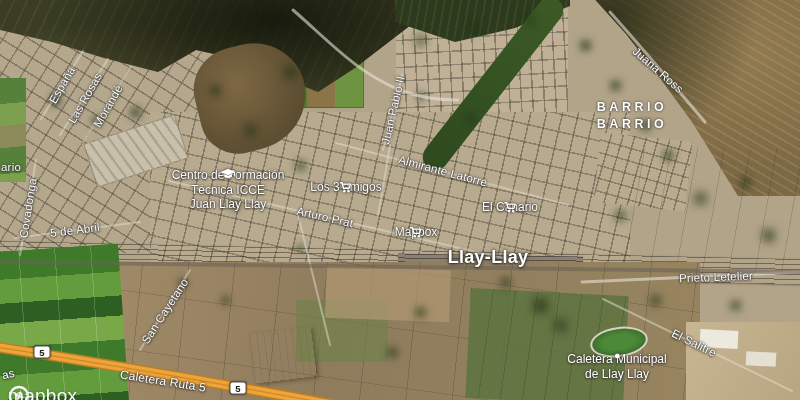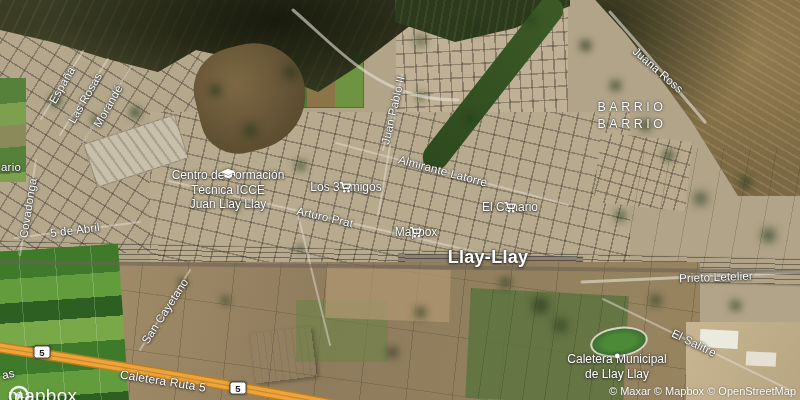--- a/index.html
+++ b/index.html
@@ -123,21 +123,21 @@
     text-shadow:0 0 1px rgba(50,48,45,.95),0 0 3px rgba(50,48,45,.9),0 1px 2px rgba(50,48,45,.75);}
   .slbl.edge{transform:translate(0,-50%) rotate(var(--r,0deg));}
   .poi{display:flex;flex-direction:column;align-items:center;gap:1px;z-index:6;
     transform:translate(-50%,-50%);color:#fff;font-size:12px;font-weight:500;
     line-height:13.5px;text-align:center;white-space:nowrap;
     text-shadow:0 0 1px rgba(50,48,45,.95),0 0 3px rgba(50,48,45,.9),0 1px 2px rgba(50,48,45,.8);}
   .poi svg{position:static;filter:drop-shadow(0 0 1.5px rgba(40,40,40,.9));}
   .city-lbl{left:488px;top:257px;z-index:6;color:#fff;font-size:18px;font-weight:700;
     letter-spacing:.3px;transform:translate(-50%,-50%);white-space:nowrap;
     text-shadow:0 0 2px rgba(50,48,45,.95),0 0 4px rgba(50,48,45,.85),0 1px 2px rgba(50,48,45,.8);}
-  .district-lbl{left:632px;top:116px;z-index:6;color:#fff;font-size:12.5px;font-weight:400;
+  .district-lbl{left:632px;top:116px;z-index:6;color:#fff;font-size:12.5px;font-weight:700;
     letter-spacing:3.5px;line-height:17px;text-align:center;transform:translate(-50%,-50%);
     text-shadow:0 0 1px rgba(50,48,45,.95),0 0 3px rgba(50,48,45,.85);}
   .shield{width:17px;height:13px;background:#fff;border:1px solid #4a4a4a;border-radius:3px;
     color:#1d1d1d;font-size:9.5px;font-weight:bold;display:flex;align-items:center;
     justify-content:center;transform:translate(-50%,-50%);z-index:6;
     box-shadow:0 0 2px rgba(0,0,0,.4);line-height:1;}
   .shield span{position:static;}
 
   
   .logo{left:8px;bottom:4px;display:flex;align-items:center;gap:5px;z-index:10;cursor:pointer;}
@@ -286,15 +286,14 @@
     <div style="position:static">de Llay Llay</div>
   </div>
 
   <div class="logo">
     <svg width="22" height="22" viewBox="0 0 22 22">
       <circle cx="11" cy="11" r="9" fill="none" stroke="#fff" stroke-width="2.4" opacity=".95"></circle>
       <path d="M11 4.6 12.3 9.7 17.4 11 12.3 12.3 11 17.4 9.7 12.3 4.6 11 9.7 9.7Z" fill="#fff" opacity=".95" transform="rotate(20 11 11)"></path>
     </svg>
     <span class="logo-word">mapbox</span>
   </div>
-  <div class="attrib">© Maxar © Mapbox © OpenStreetMap</div>
 
 </div>
 
 </body></html>

